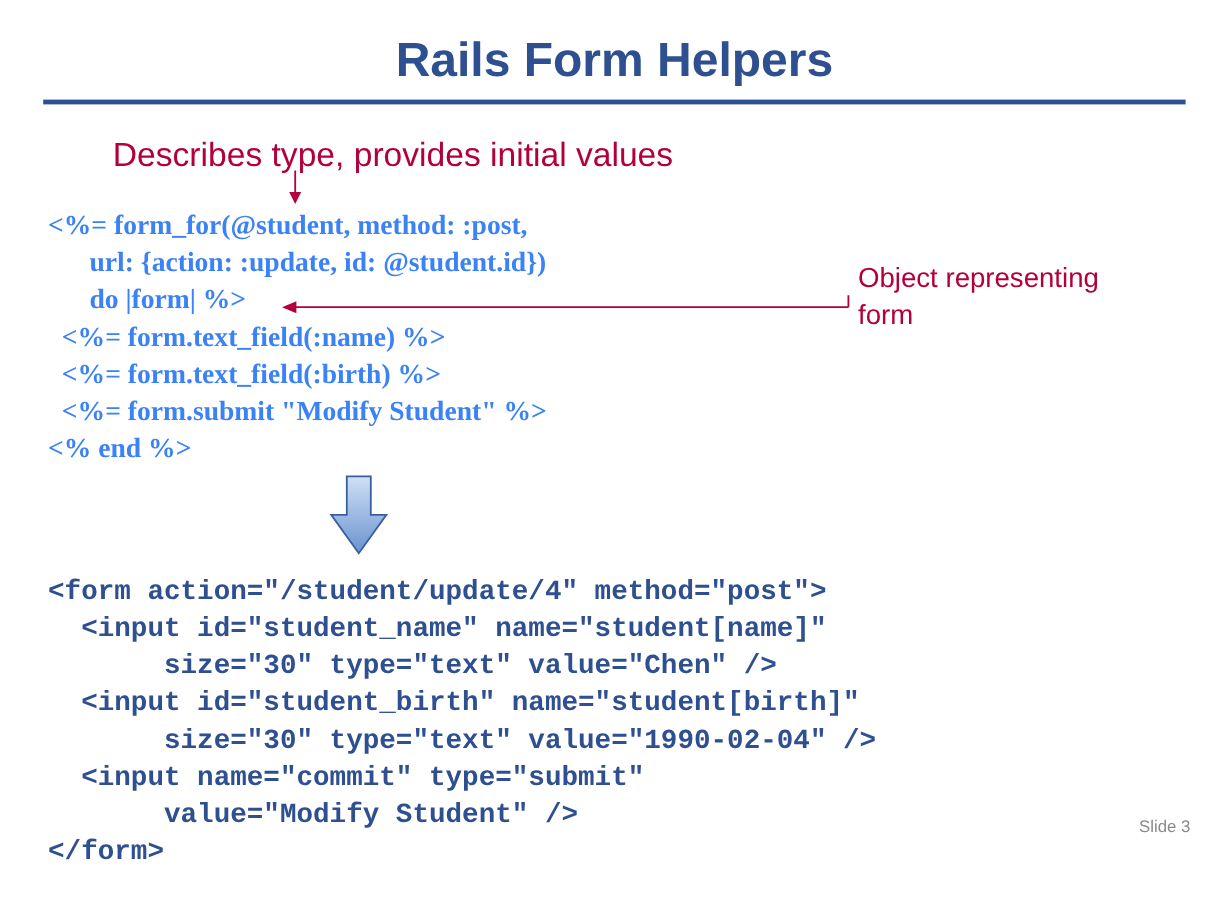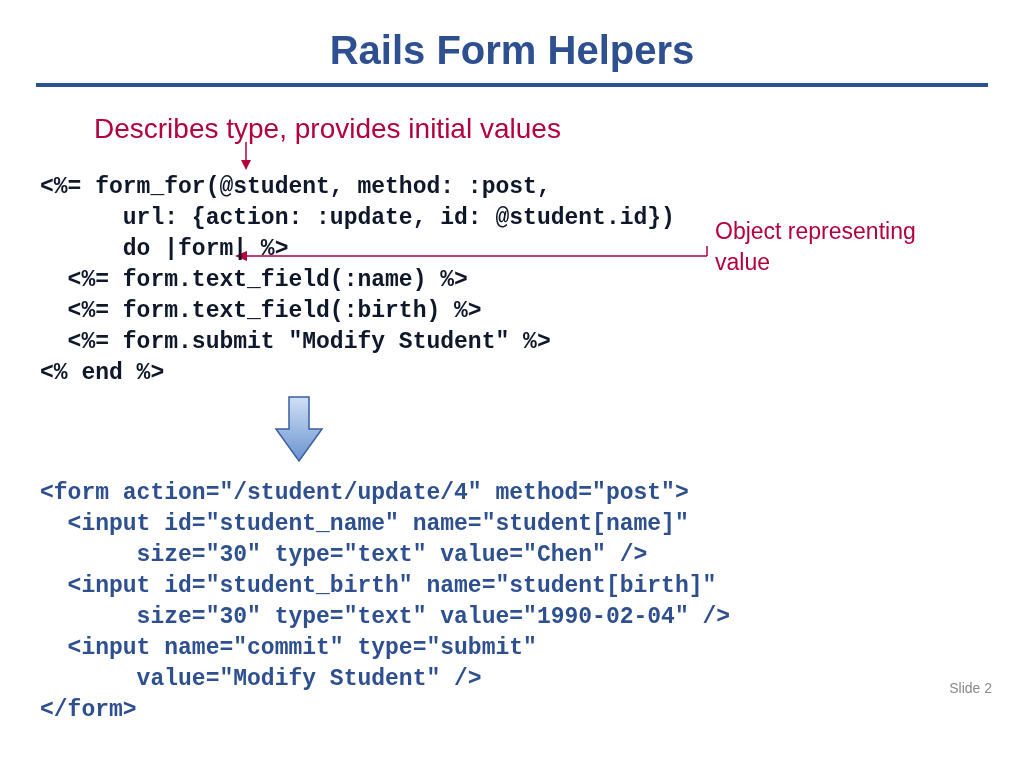--- a/index.html
+++ b/index.html
@@ -40,24 +40,25 @@
     line-height: 1.35;
   }
   .code {
     font-family: "Courier New", Courier, monospace;
     font-size: 23px;
     font-weight: bold;
     white-space: pre;
     position: absolute;
   }
   .code-erb {
-    color: #0f172a;
+    color: #3b82f6;
     left: 40px;
     top: 172px;
     line-height: 1.35;
+    font-family: Liberation Serif, serif;
   }
   .code-html {
     color: #2e5090;
     left: 40px;
     top: 478px;
     line-height: 1.35;
   }
   .slide-num {
     position: absolute;
     right: 32px;
@@ -95,21 +96,21 @@
 </svg>
 
 <svg class="arrow-annot2" width="480" height="20">
   <line x1="474" y1="4" x2="474" y2="14" stroke="#b3003b" stroke-width="1.5"></line>
   <line x1="474" y1="14" x2="12" y2="14" stroke="#b3003b" stroke-width="1.5"></line>
   <polygon points="2,14 14,9 14,19" fill="#b3003b"></polygon>
 </svg>
 
 <div class="annot2">
   <span>Object representing</span><br>
-  <span>value</span>
+  <span>form</span>
 </div>
 
 <div class="code code-erb"><span>&lt;%= form_for(@student, method: :post,</span>
 <span>      url: {action: :update, id: @student.id})</span>
 <span>      do |form| %&gt;</span>
 <span>  &lt;%= form.text_field(:name) %&gt;</span>
 <span>  &lt;%= form.text_field(:birth) %&gt;</span>
 <span>  &lt;%= form.submit "Modify Student" %&gt;</span>
 <span>&lt;% end %&gt;</span></div>
 
@@ -125,13 +126,13 @@
 
 <div class="code code-html"><span>&lt;form action="/student/update/4" method="post"&gt;</span>
 <span>  &lt;input id="student_name" name="student[name]"</span>
 <span>       size="30" type="text" value="Chen" /&gt;</span>
 <span>  &lt;input id="student_birth" name="student[birth]"</span>
 <span>       size="30" type="text" value="1990-02-04" /&gt;</span>
 <span>  &lt;input name="commit" type="submit"</span>
 <span>       value="Modify Student" /&gt;</span>
 <span>&lt;/form&gt;</span></div>
 
-<div class="slide-num">Slide 2</div>
+<div class="slide-num">Slide 3</div>
 
 </body></html>

